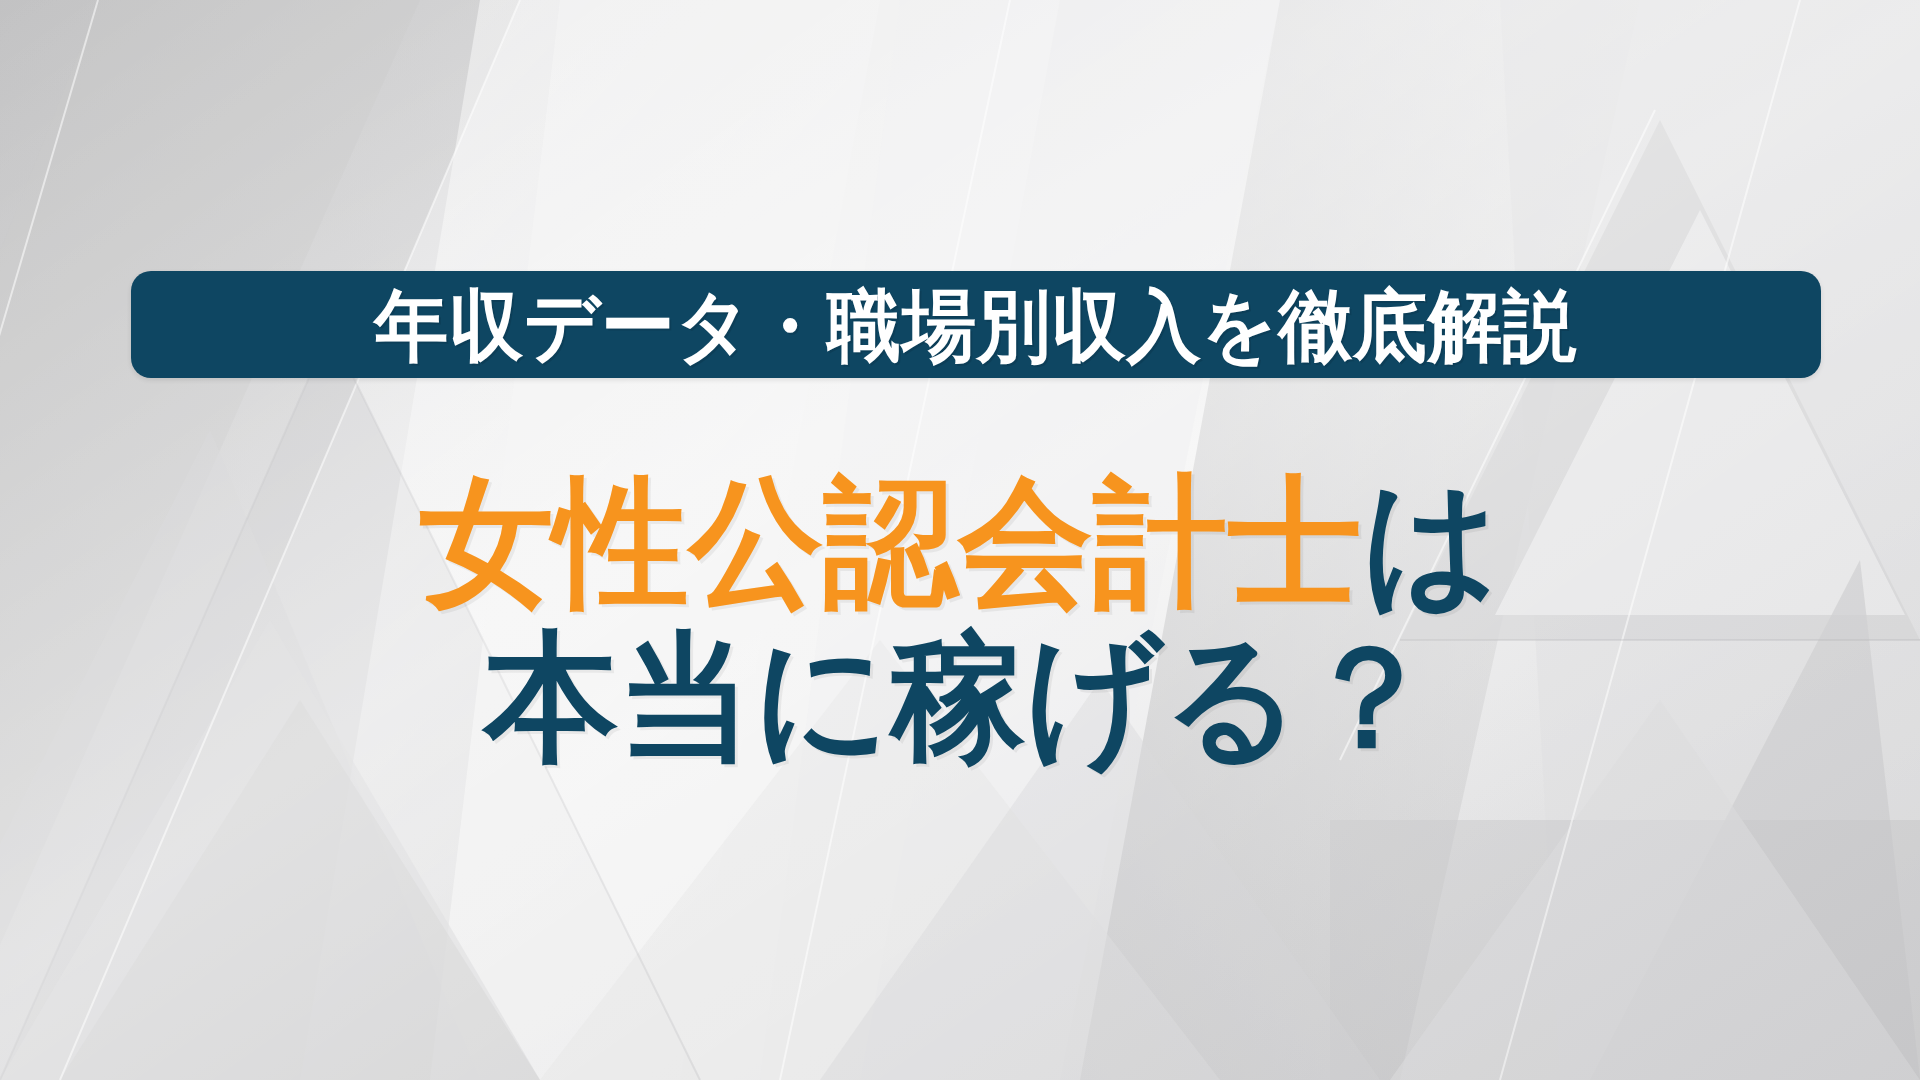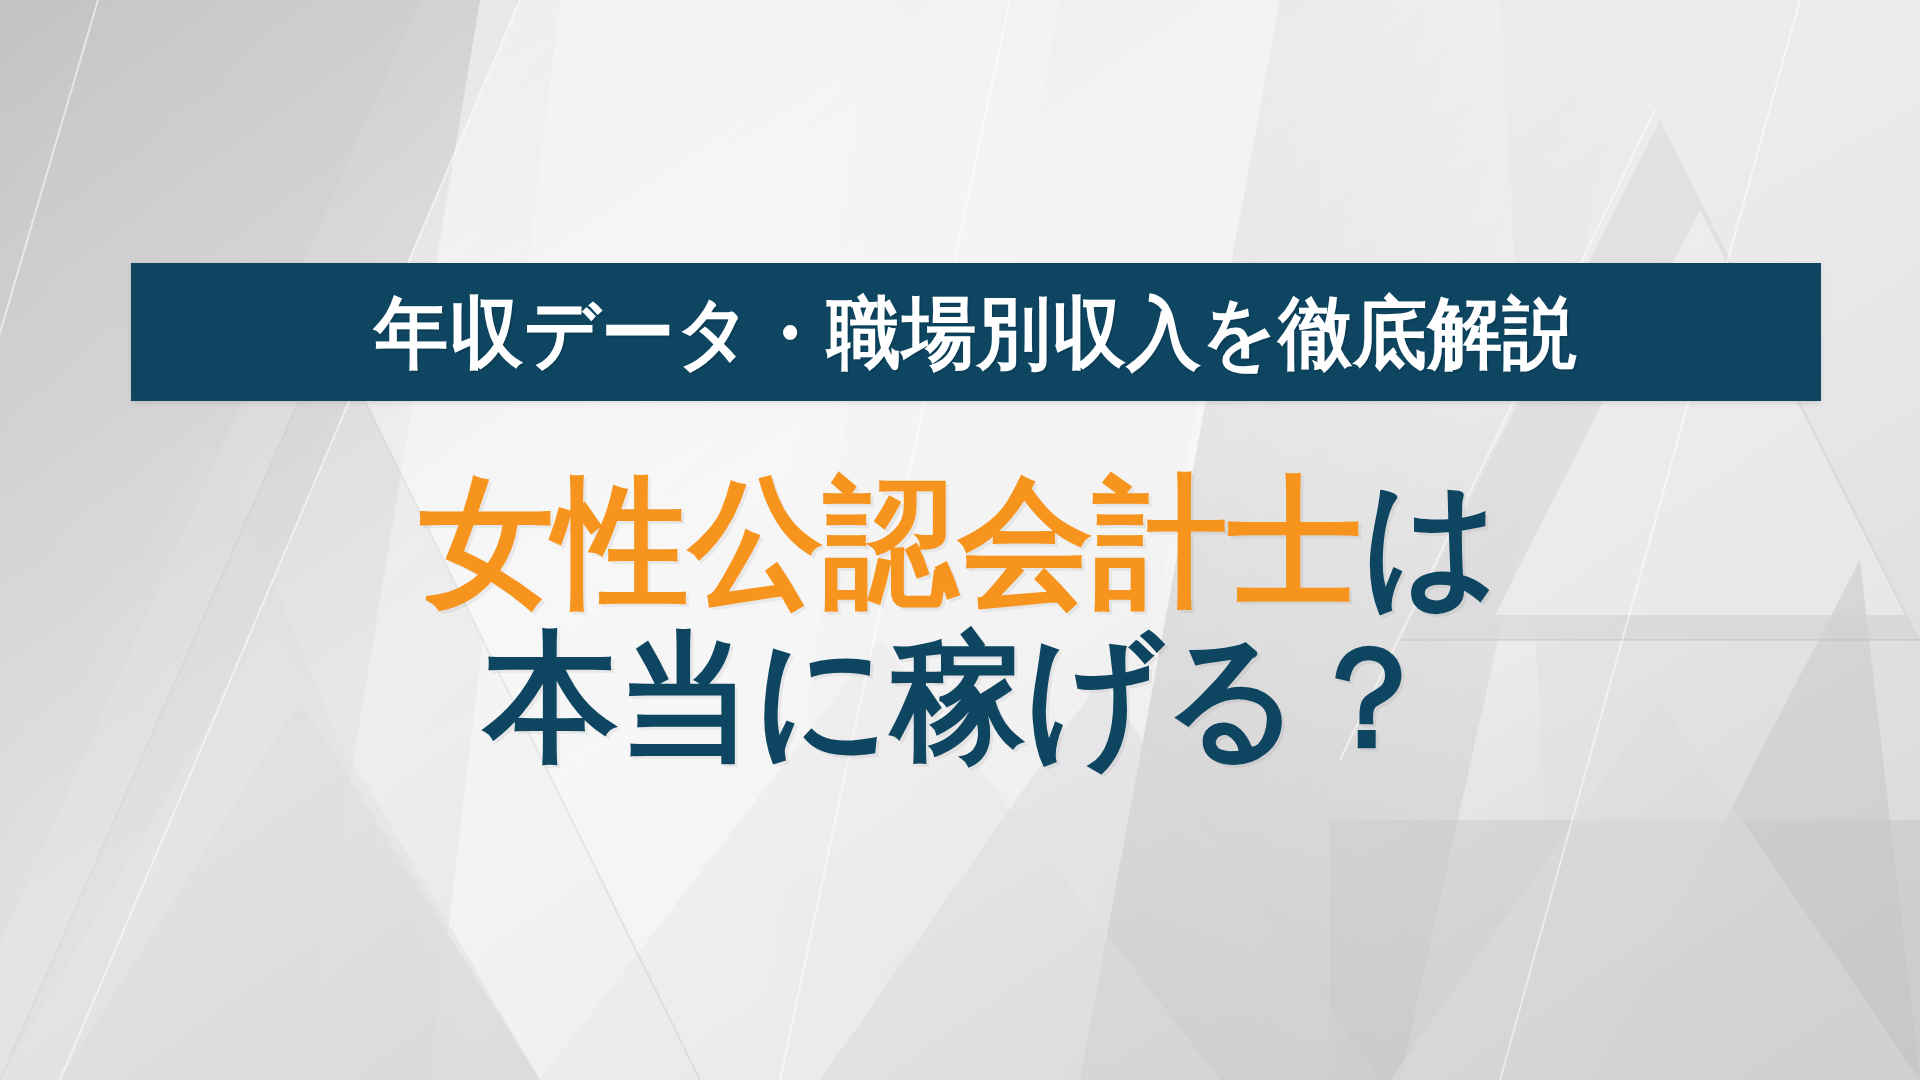--- a/index.html
+++ b/index.html
@@ -45,28 +45,29 @@
   
   #content {
     position: absolute;
     inset: 0;
   }
 
   
   #eyebrow-banner {
     position: absolute;
     left: 131px;
-    top: 263px;
+    top: 271px;
     width: 1690px;
-    height: 138px;
+    height: 107px;
     background: #0e4662;
     display: flex;
     align-items: center;
     justify-content: center;
     box-shadow: 0 2px 5px rgba(0,0,0,0.10);
+    border-radius: 20px;
   }
   #eyebrow-text {
     color: #ffffff;
     font-size: 74px;
     line-height: 1;
     font-weight: 700;
     letter-spacing: 0.012em;
     white-space: nowrap;
     text-shadow: 2px 2px 0 rgba(0,0,0,0.10);
     transform: scaleY(1.06);

